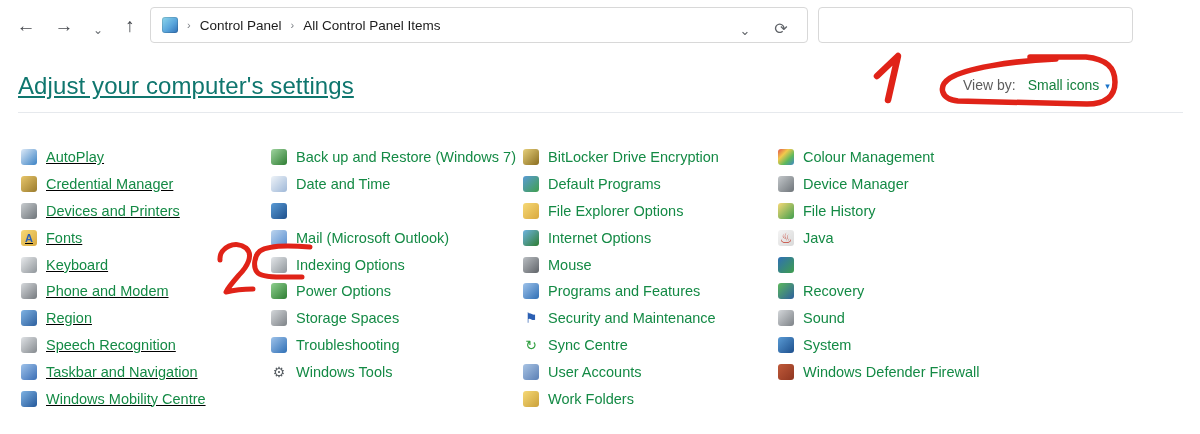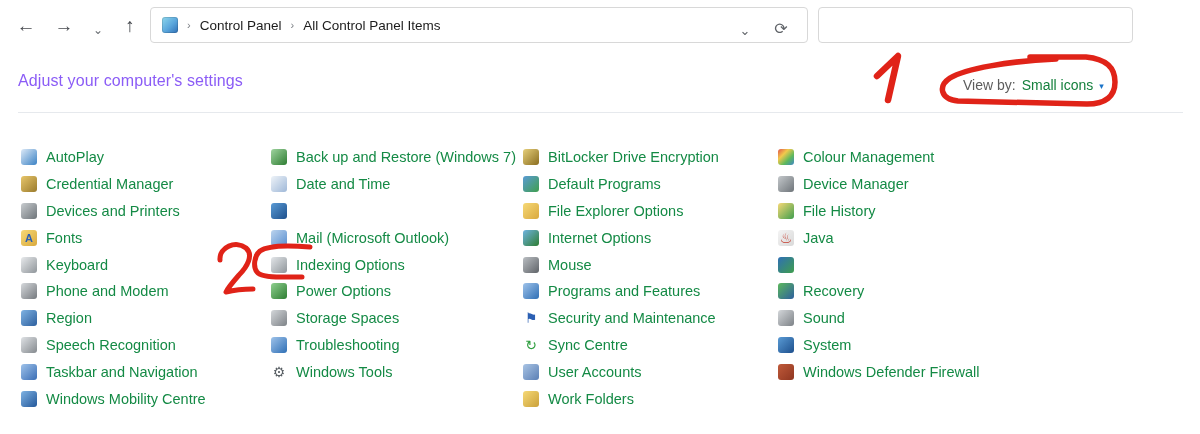--- a/index.html
+++ b/index.html
@@ -31,34 +31,34 @@
   .searchbox{
     position:absolute;left:818px;top:7px;width:315px;height:36px;
     border:1px solid #d8d8d8;border-radius:4px;background:#fff;box-sizing:border-box;
   }
   .searchbox input{
     width:100%;height:100%;border:none;outline:none;background:transparent;
     font:13.5px "Liberation Sans",sans-serif;padding:0 10px;box-sizing:border-box;color:#1c1c1c;
   }
   
   .page-title{
-    position:absolute;left:18px;top:72px;font-size:16px;color:#8b5cf6;letter-spacing:.1px;
+    position:absolute;left:18px;top:72px;font-size:24px;color:#0f766e;letter-spacing:.1px;text-decoration:underline;
   }
   .viewby{
     position:absolute;left:963px;top:77px;font-size:14px;display:flex;align-items:center;gap:6px;
   }
-  .viewby .vb-label{color:#5d5d5d;}
+  .viewby .vb-label{color:#5d5d5d;margin-right:6px;}
   .viewby .vb-value{color:#15803d;}
   .viewby .vb-caret{color:#1a73c9;font-size:9px;position:relative;top:1px;}
   .divider{
     position:absolute;left:18px;top:112px;width:1165px;height:1px;background:#e6e9ed;
   }
   
   .col{position:absolute;top:144px;width:252px;}
-  .col.c0{left:21px;}  .col.c1{left:271px;}  .col.c2{left:523px;}  .col.c3{left:778px;}
+  .col.c0{left:21px;text-decoration:underline;}  .col.c1{left:271px;}  .col.c2{left:523px;}  .col.c3{left:778px;}
   .item{height:26.8px;display:flex;align-items:center;cursor:pointer;}
   .item .icon{
     width:16px;height:16px;flex:0 0 16px;margin-right:9px;border-radius:3px;
     display:flex;align-items:center;justify-content:center;
     font-size:14px;line-height:16px;
   }
   .item .icon.glyph-only{border-radius:0;}
   .item .label{
     color:#148a45;font-size:14.5px;white-space:nowrap;
   }

